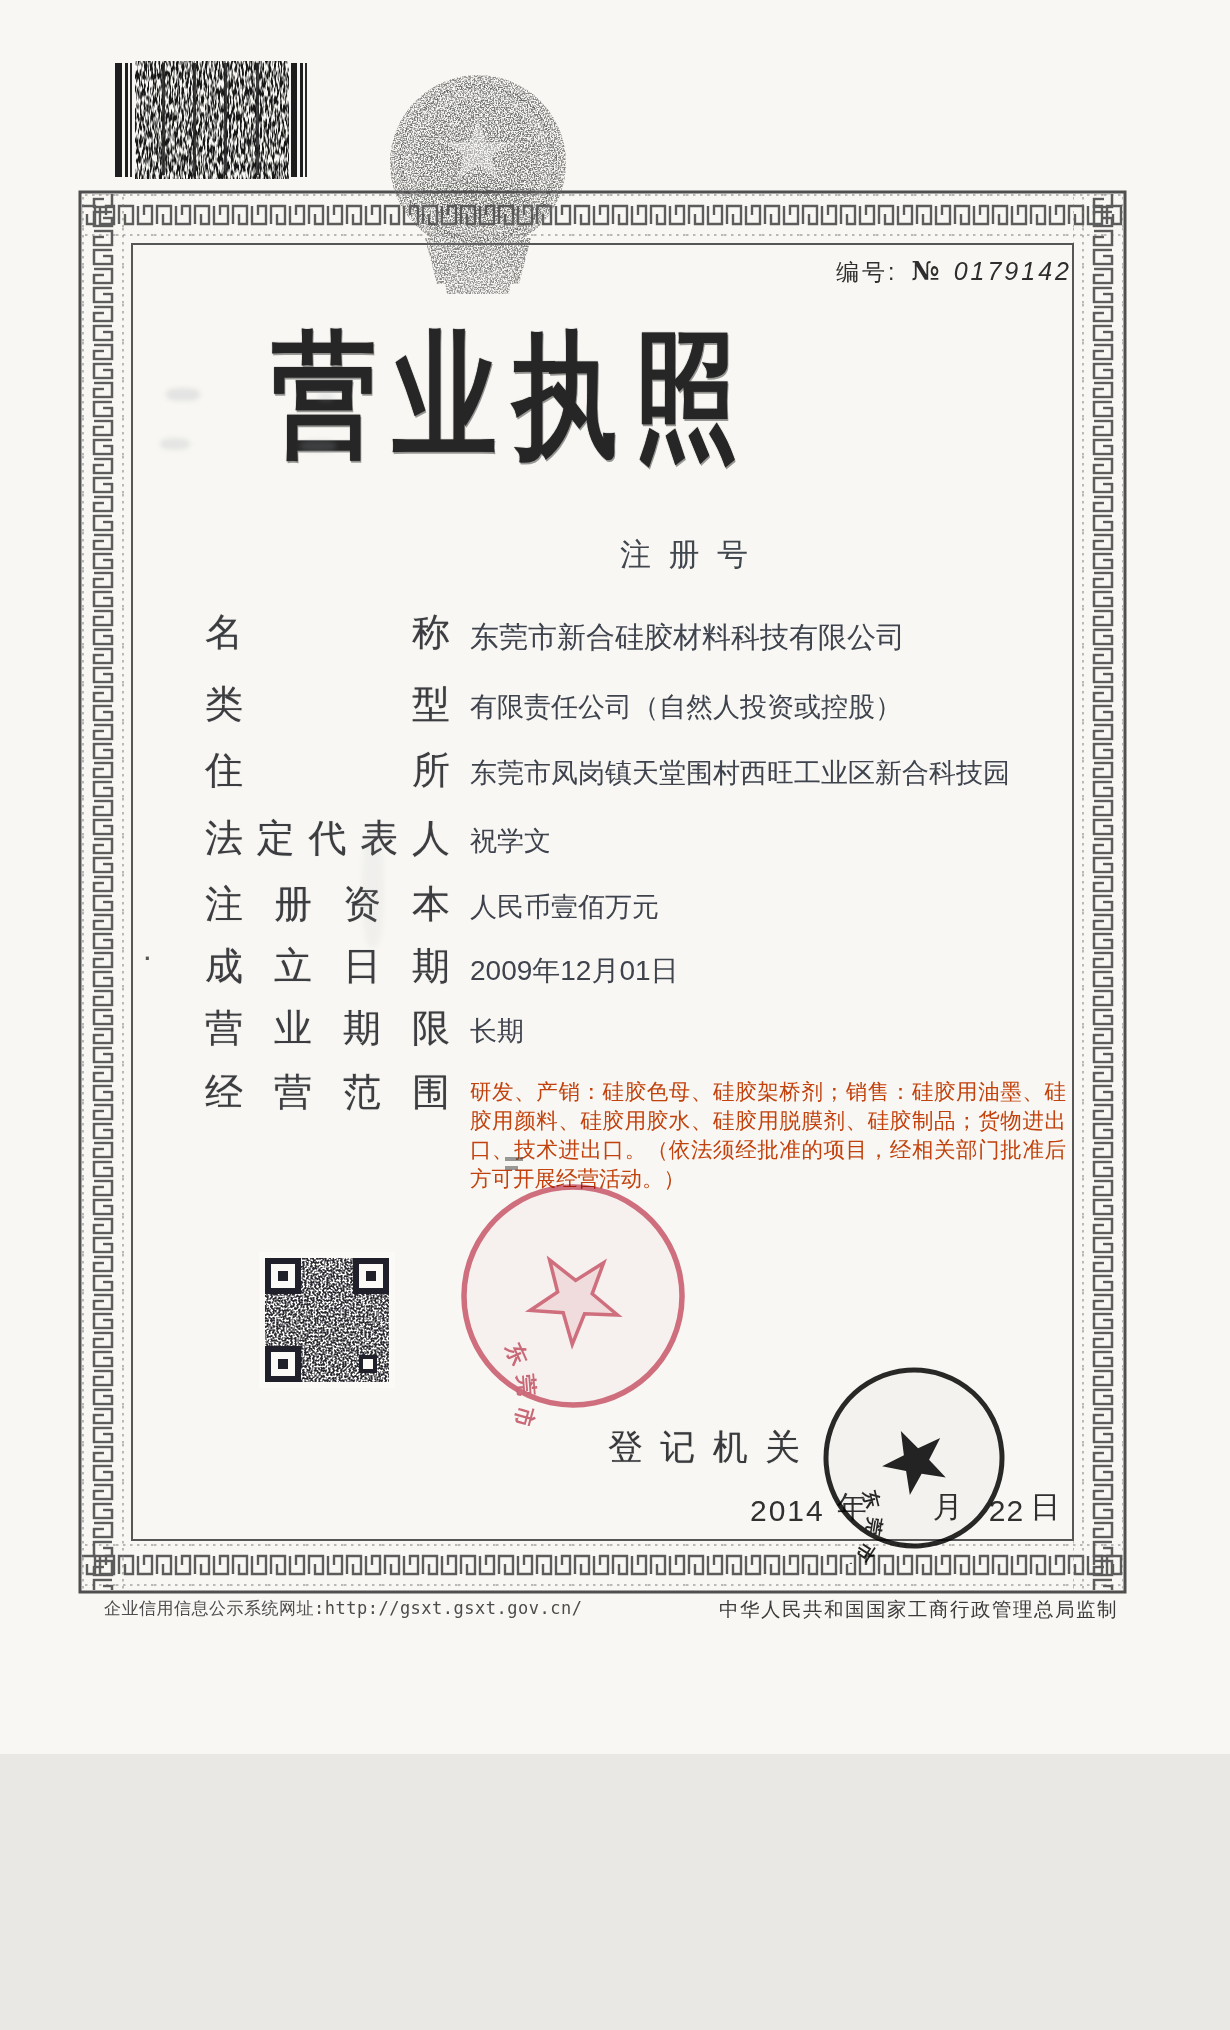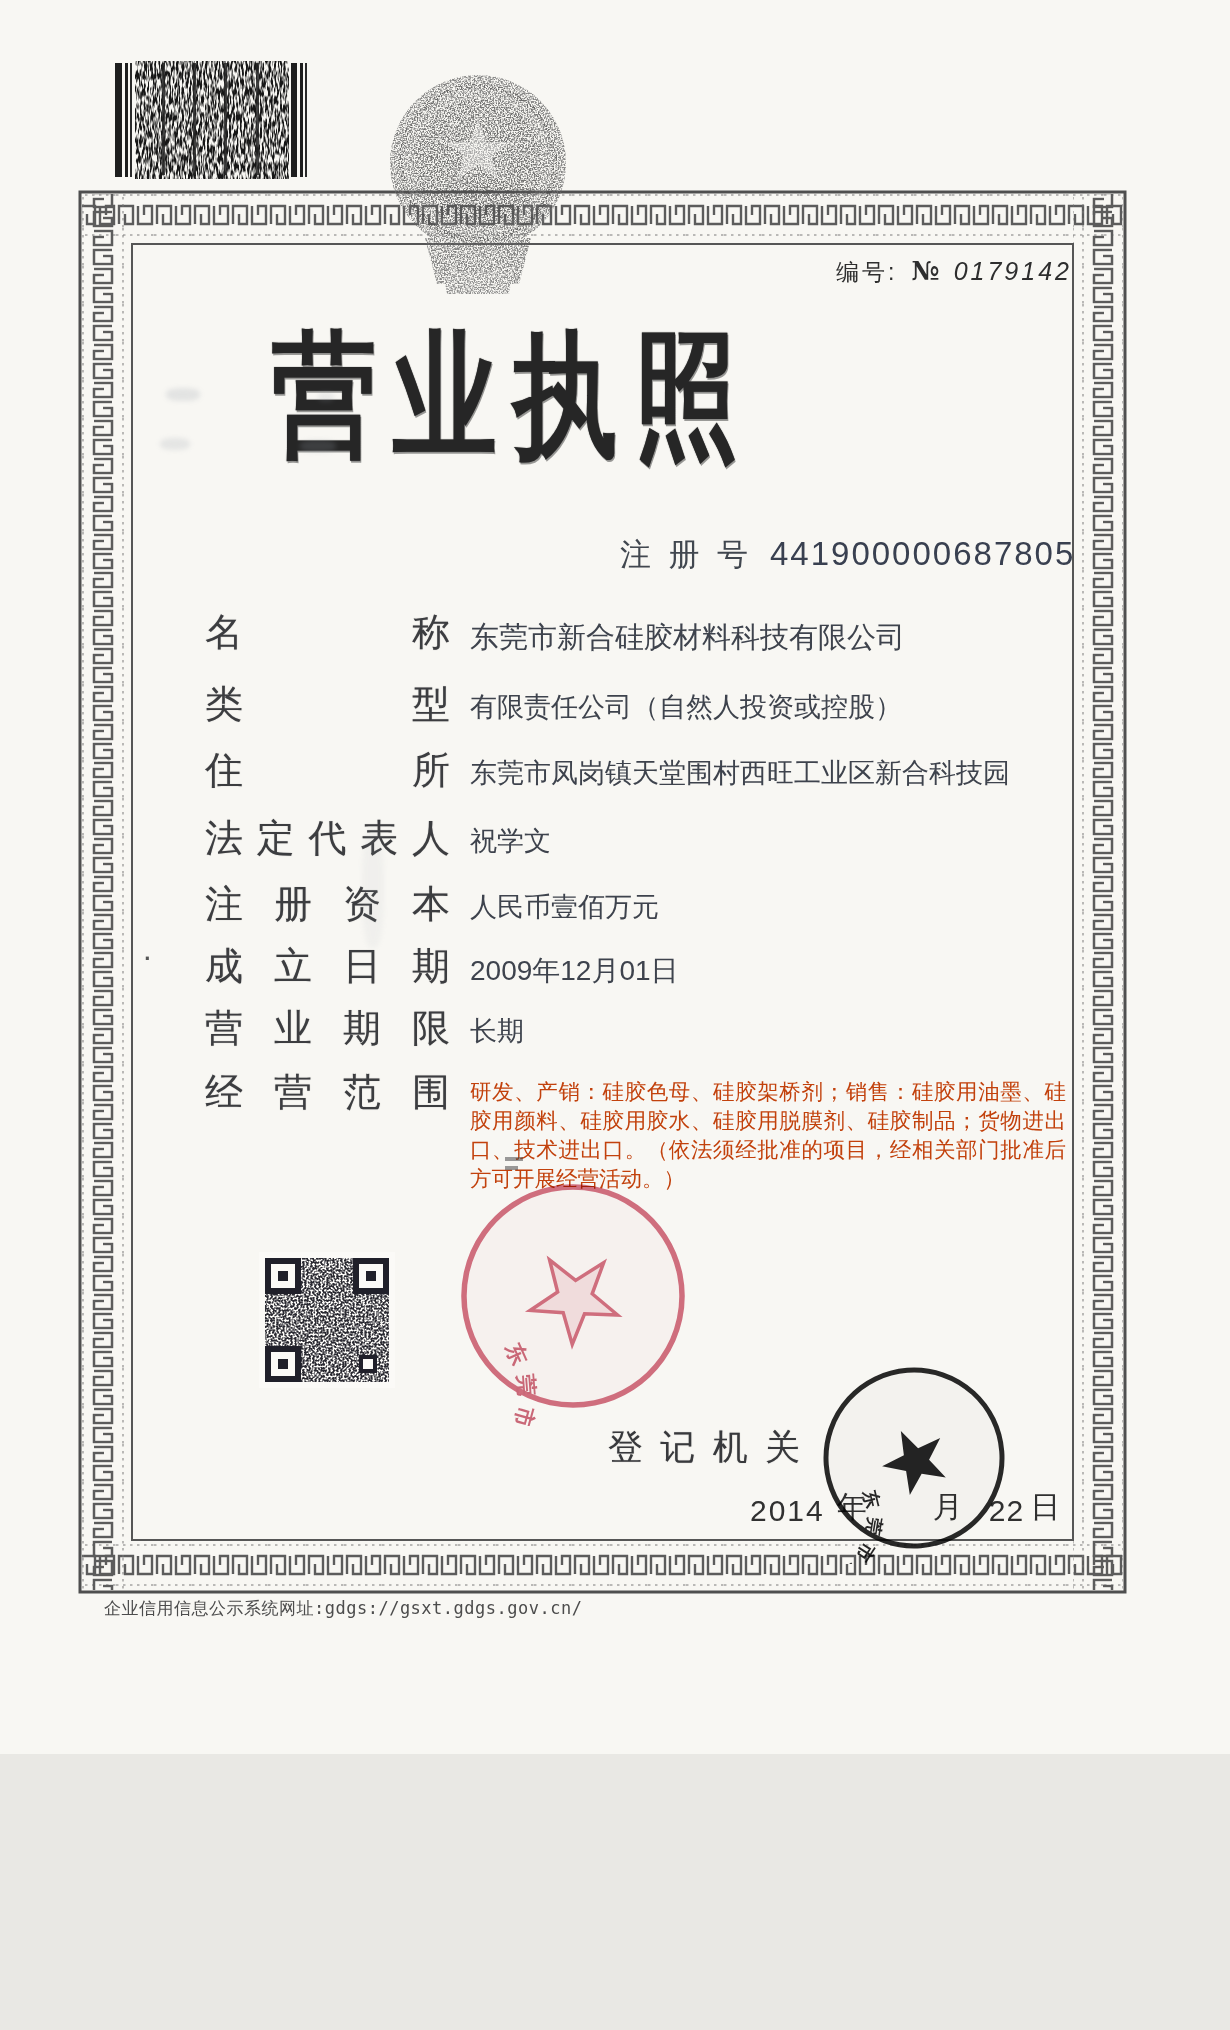--- a/index.html
+++ b/index.html
@@ -136,21 +136,20 @@
       <span>执</span>
       <span>照</span>
     </div>
 
   <div class="abs regline">
     <span class="reglabel justify-label">
         <span>注</span>
         <span>册</span>
         <span>号</span>
       </span>
-    <span class="regnum">441900000687805</span>
   </div>
 
   <div class="abs frow" style="top:612px;">
     <span class="flabel justify-label">
         <span>名</span>
         <span>称</span>
       </span>
     <span class="fvalue v29">东莞市新合硅胶材料科技有限公司</span>
   </div>
   <div class="abs frow" style="top:684px;">
@@ -282,15 +281,16 @@
     </defs>
     <g transform="rotate(-26 106 106)">
       <circle cx="106" cy="106" r="88" fill="rgba(20,20,20,0.02)" stroke="#161616" stroke-width="5"></circle>
       <text font-size="18" fill="#131313" letter-spacing="7" font-family="Liberation Sans, sans-serif" font-weight="bold">
         <textPath href="#gsealpath" startOffset="8">东莞市工商行政管理局</textPath>
       </text>
       <path transform="translate(106 110)" d="M0,-34 L7.9,-10.9 L32.3,-10.5 L12.8,4.2 L20,27.5 L0,13.5 L-20,27.5 L-12.8,4.2 L-32.3,-10.5 L-7.9,-10.9 Z" fill="#111"></path>
     </g>
   </svg>
 
-  <div class="abs footL">企业信用信息公示系统网址:gdgs://gsxt.gdgs.gov.cn/</div>
+  <div class="abs footL">企业信用信息公示系统网址:http://gsxt.gsxt.gov.cn/</div>
+  <div class="abs footR">中华人民共和国国家工商行政管理总局监制</div>
 
 </div>
 
 </body></html>

